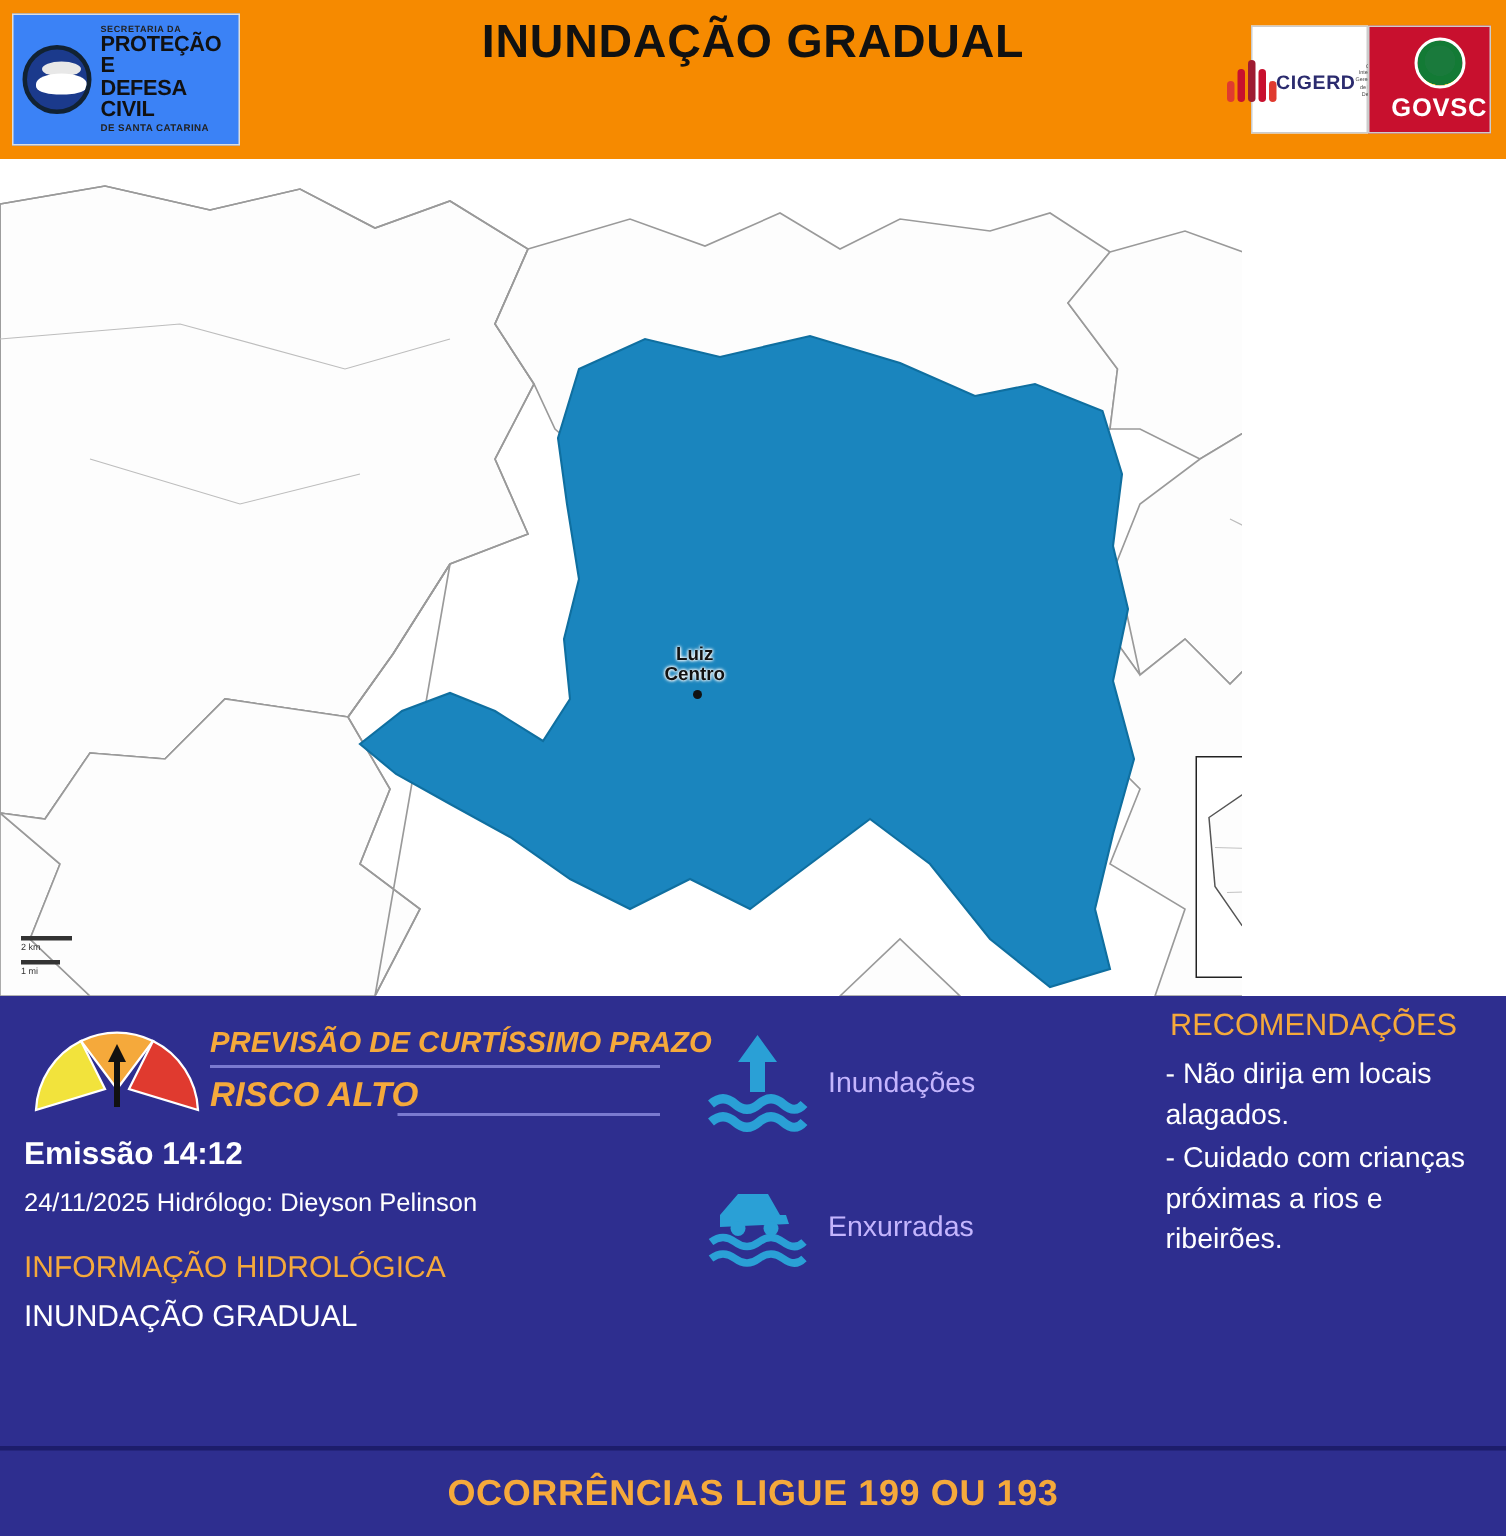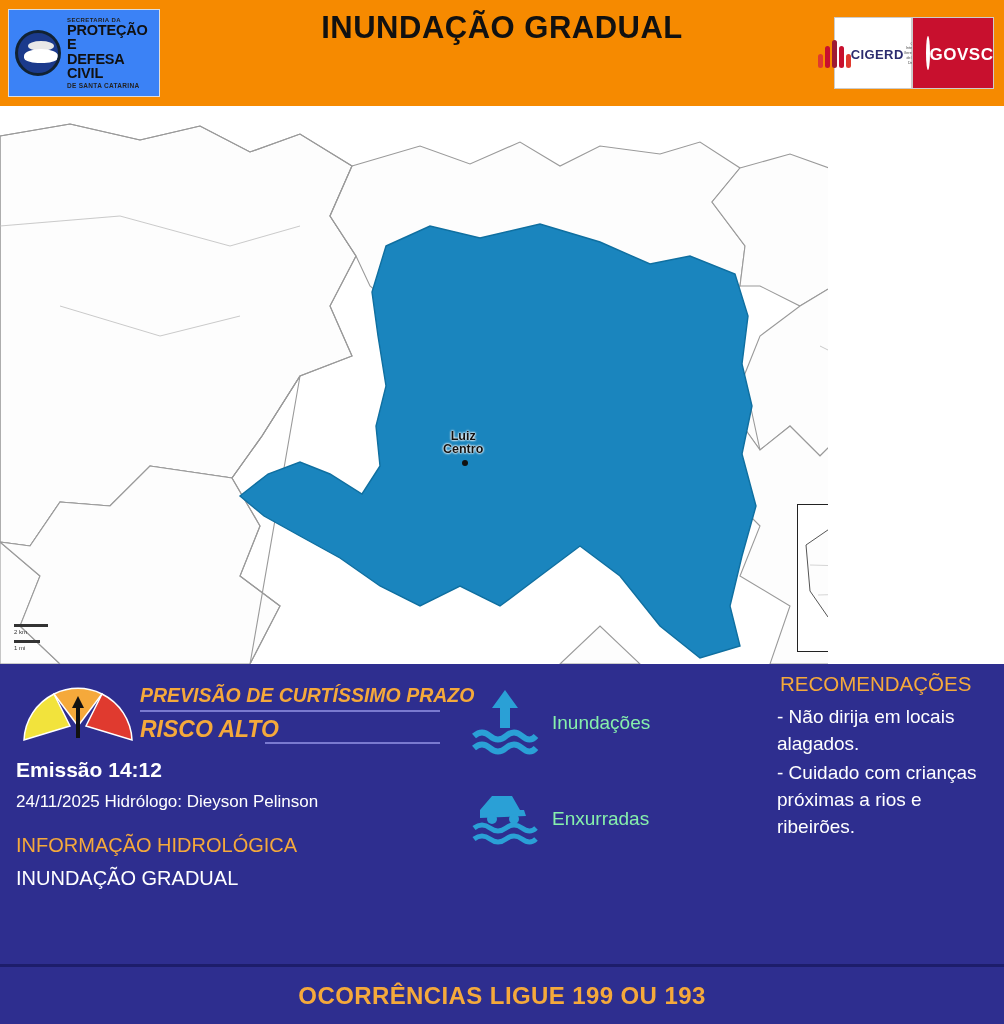--- a/index.html
+++ b/index.html
@@ -79,21 +79,21 @@
   .cigerd .waves i:nth-child(1){height:14px;background:#E03A2F;}
   .cigerd .waves i:nth-child(2){height:22px;background:#C8102E;}
   .cigerd .waves i:nth-child(3){height:28px;background:#9E1B32;}
   .cigerd .waves i:nth-child(4){height:22px;background:#C8102E;}
   .cigerd .waves i:nth-child(5){height:14px;background:#E03A2F;}
   .cigerd .cname { font-size: 13px; font-weight: bold; color: #2b2b6e; letter-spacing:.4px; margin-top:3px;}
   .cigerd .csub { font-size: 3.6px; color: #444; text-align:center; line-height:1.3; margin-top:1px;}
 
   .govsc {
     width: 82px; height: 72px; background: #C8102E; border: 1px solid #ccc;
-    display: flex; flex-direction: row; align-items: center; justify-content: center; padding-left: 13px;
+    display: flex; flex-direction: column; align-items: center; justify-content: center; padding-left: 13px;
   }
   .govsc .brasao {
     width: 34px; height: 34px; border-radius: 50%;
     background: radial-gradient(circle at 50% 45%, #1a7a3c 0 45%, #137a35 46% 72%, #f2d01a 73% 100%);
     border: 2px solid #fff;
   }
   .govsc .gtxt { font-size: 17px; font-weight: bold; color:#fff; margin-top: 3px; letter-spacing:.5px;}
   .govsc .gtxt b { color: #fff; }
 
   
@@ -153,21 +153,21 @@
   .uline1 { position:absolute; left:140px; top:46px; width:300px; height:2px; background:#7a7ad0;}
   .uline2 { position:absolute; left:265px; top:78px; width:175px; height:2px; background:#7a7ad0;}
 
   .emissao { position: absolute; left: 16px; top: 94px; font-size: 21px; font-weight: bold; }
   .datahidro { position: absolute; left: 16px; top: 128px; font-size: 17px; }
   .infotitle { position: absolute; left: 16px; top: 170px; font-size: 20px; color: #F5A93B; }
   .infoval { position: absolute; left: 16px; top: 203px; font-size: 20px; }
 
   .ev1 { position: absolute; left: 470px; top: 22px; }
   .ev2 { position: absolute; left: 470px; top: 122px; }
-  .evlabel { position: absolute; font-size: 19px; color: #86efac; }
+  .evlabel { position: absolute; font-size: 19px; color: #c4b5fd; }
   .ev1 .evlabel { left: 82px; top: 26px; }
   .ev2 .evlabel { left: 82px; top: 22px; }
 
   .rec-title {
     position: absolute; left: 780px; top: 8px;
     font-size: 20.5px; color: #F5A93B;
   }
   .rec-list {
     position: absolute; left: 777px; top: 40px; width: 215px;
     font-size: 19px; line-height: 1.42; color: #fff;

